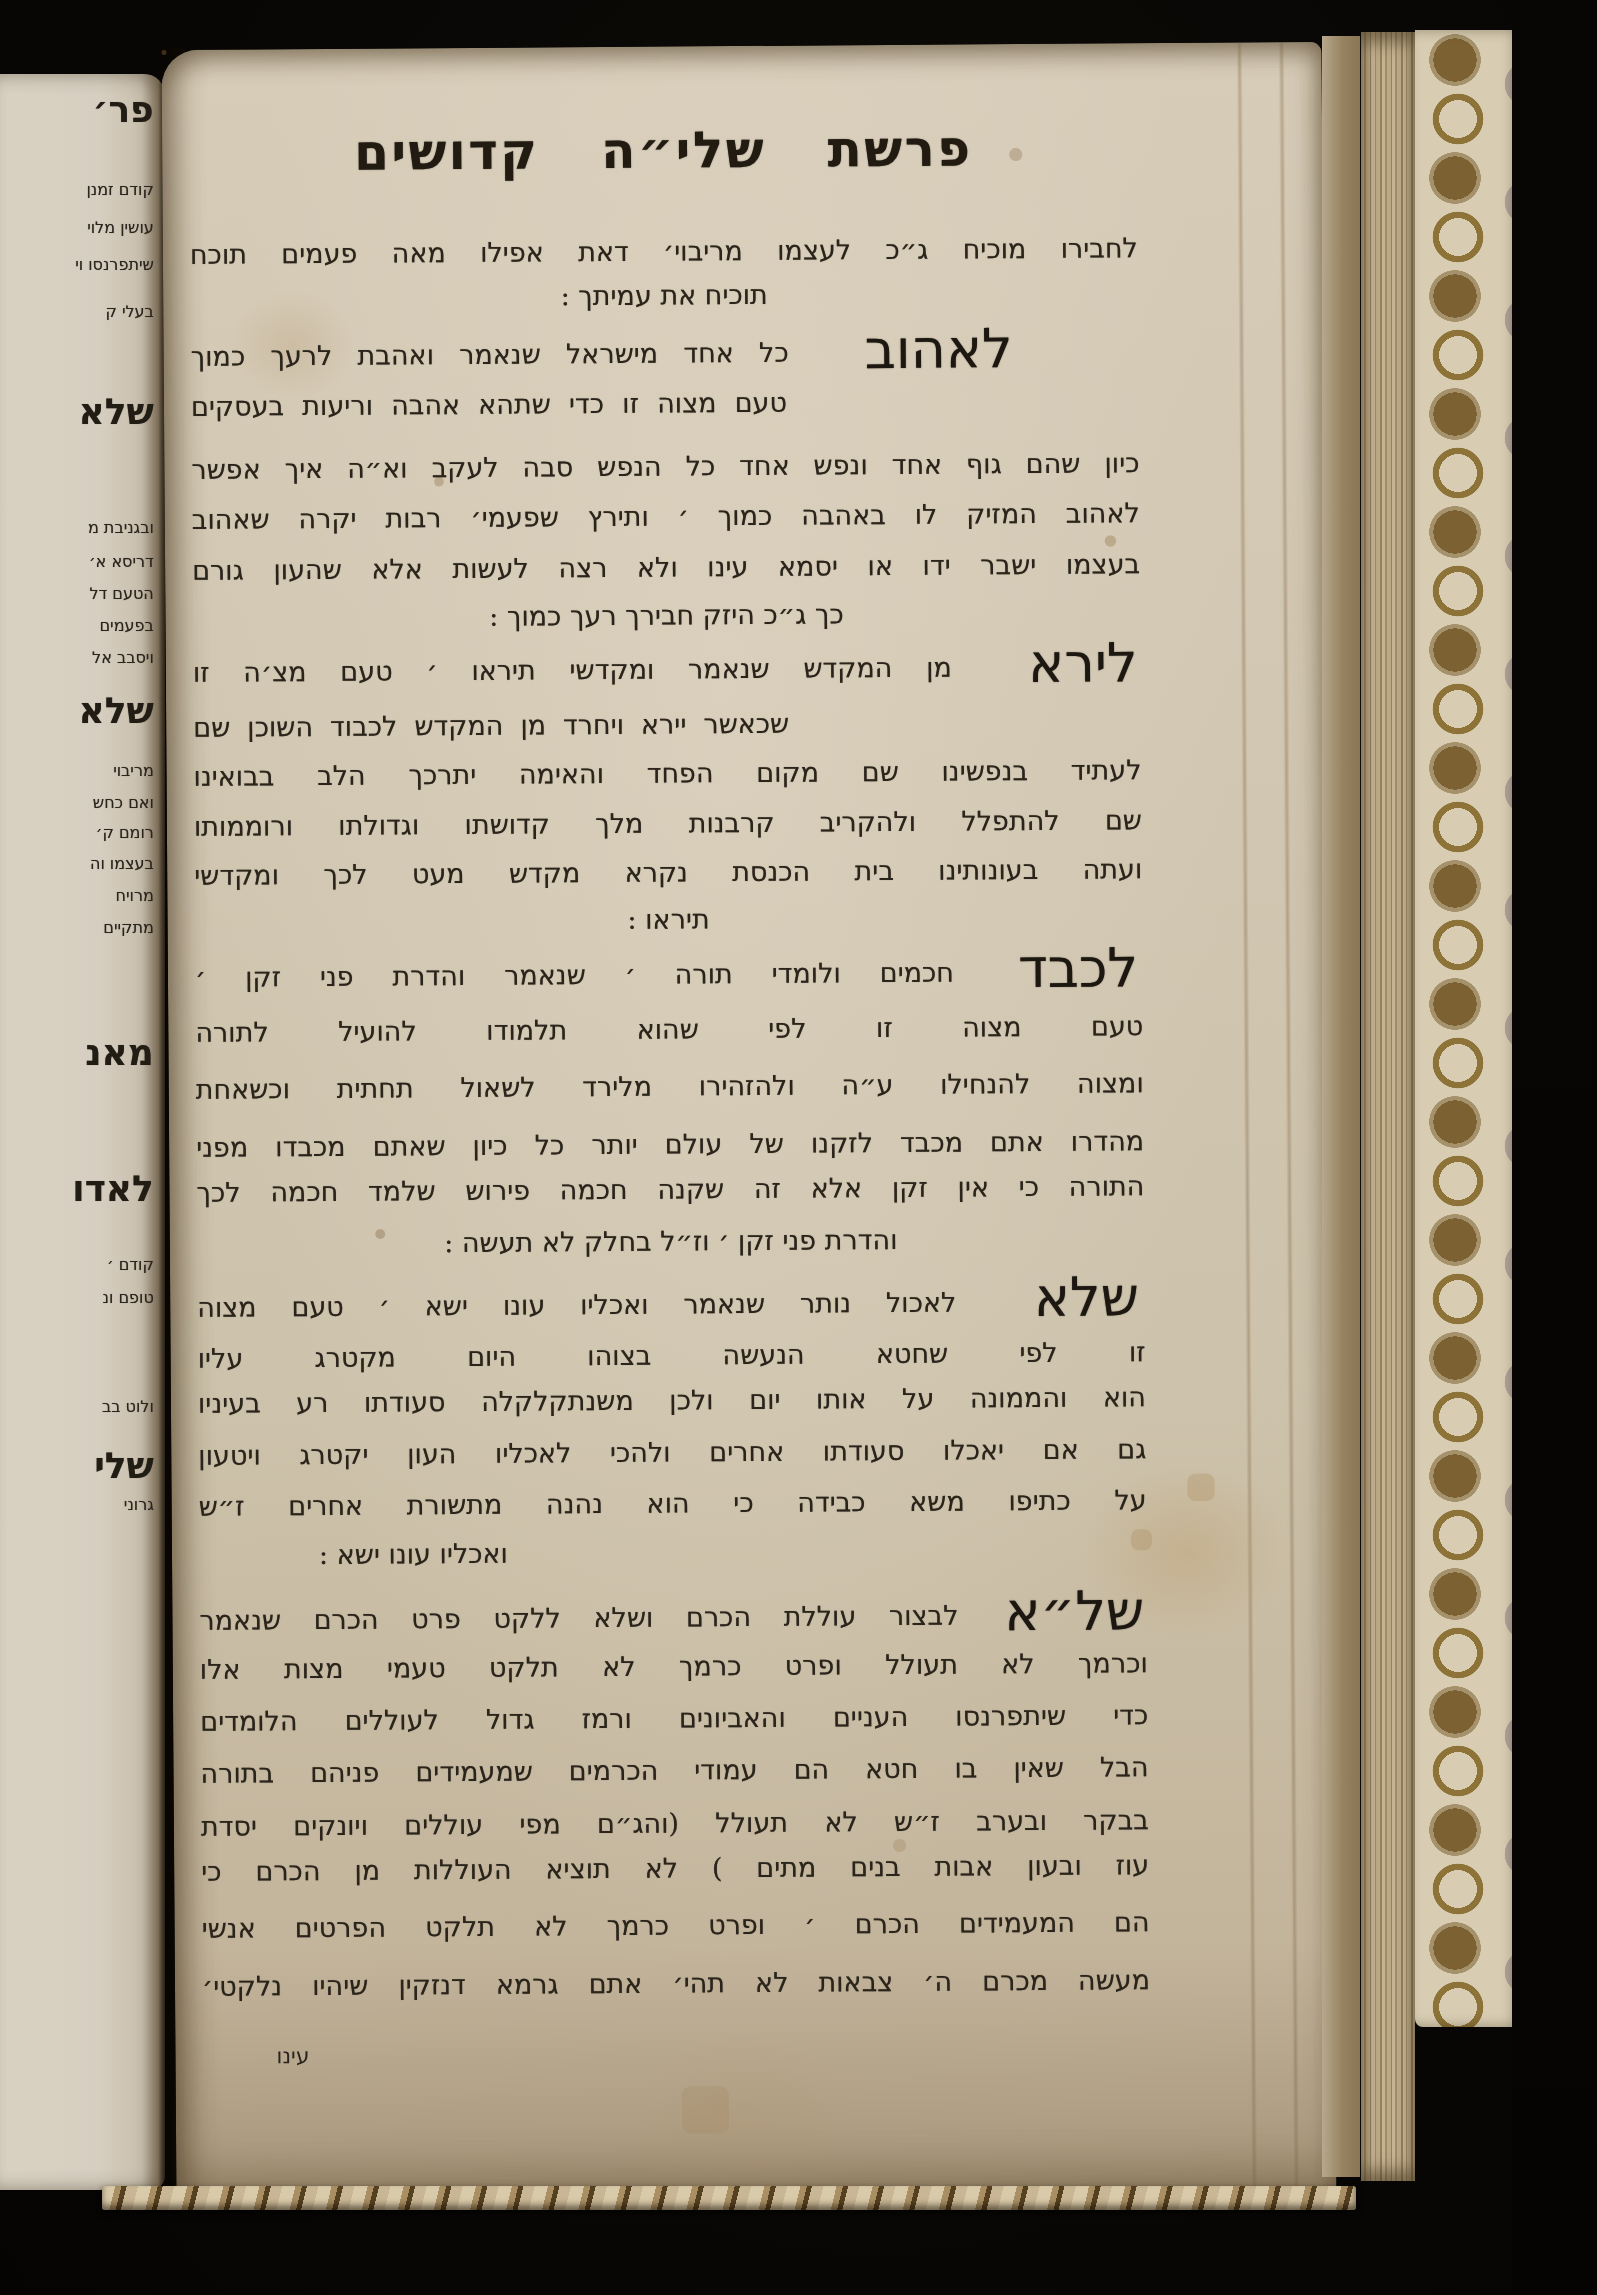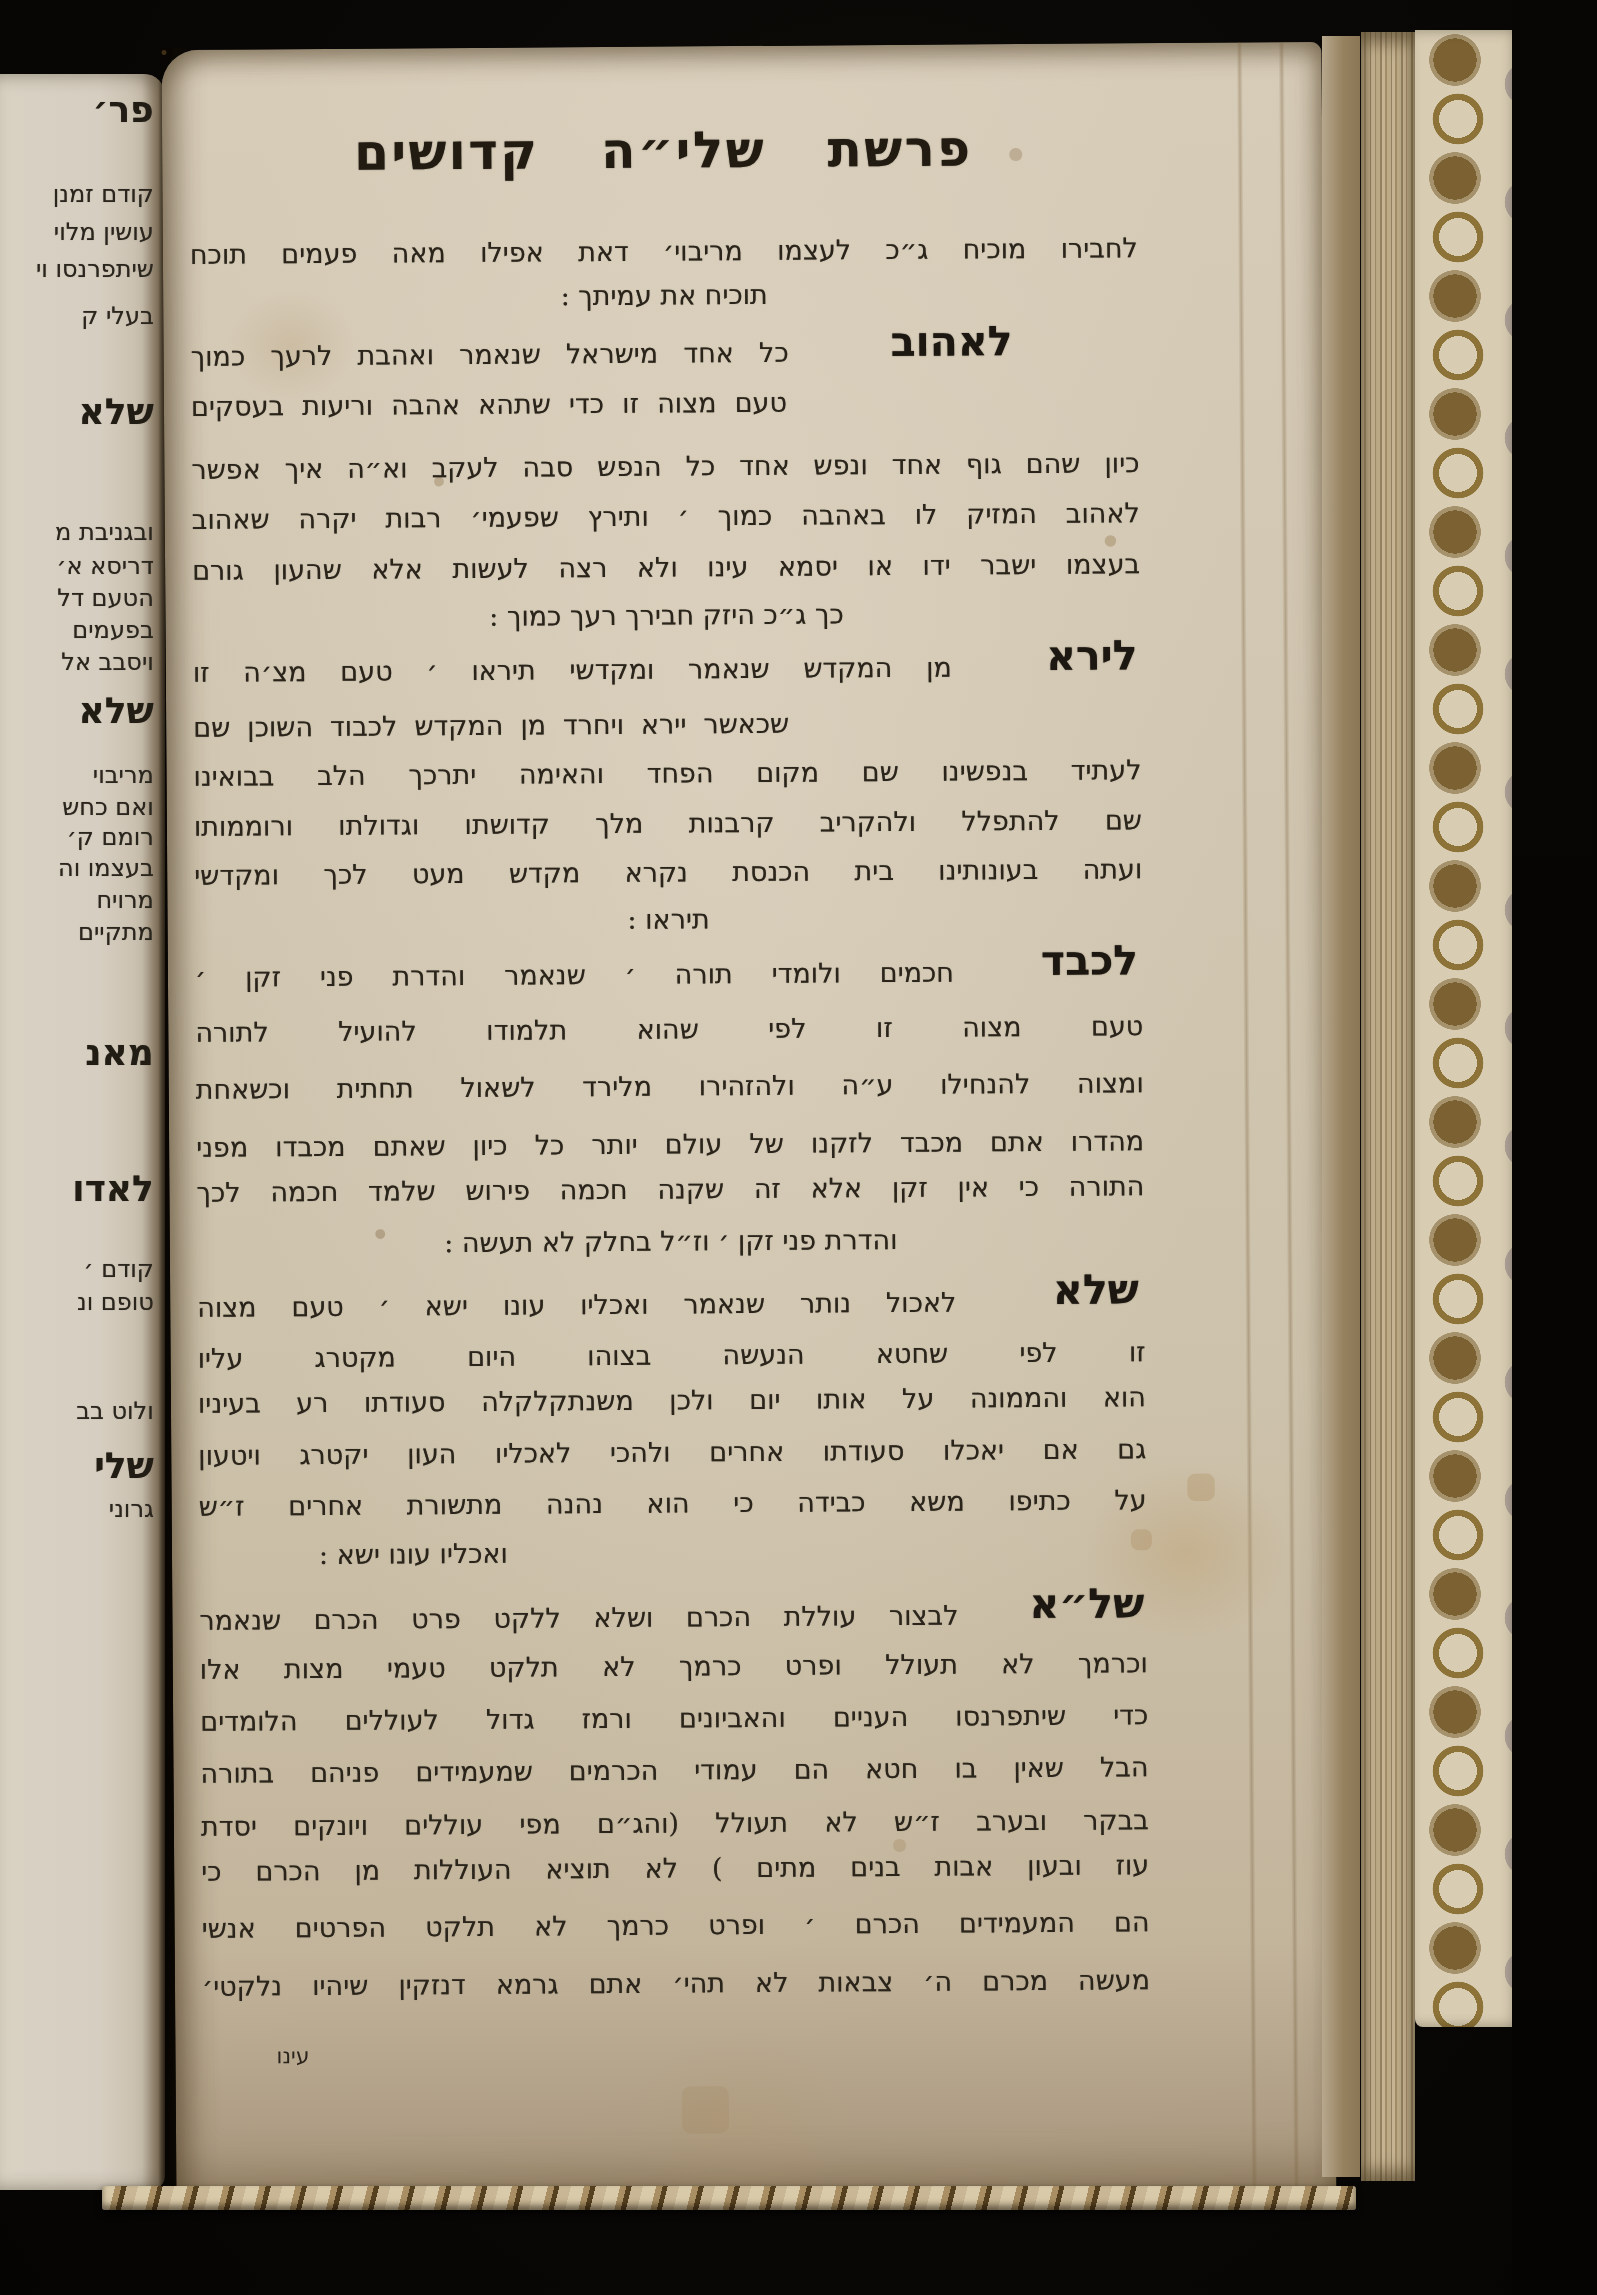--- a/index.html
+++ b/index.html
@@ -11,21 +11,21 @@
   .abs{position:absolute;}
 
   
   .facing-page{
     left:0;top:74px;width:165px;height:2116px;overflow:hidden;
     background:linear-gradient(90deg,#d9d2c3 0%,#d6cec0 60%,#c9bfae 86%,#a3947c 96%,#6b5b44 100%);
     box-shadow:inset -11.2px 0 17.6px rgba(40,28,12,.45);
     border-radius:0 21px 14.4px 0;
   }
   .frag{position:absolute;right:11.2px;white-space:nowrap;direction:rtl;
-    font-size:24px;color:#2a251d;text-shadow:0 0 0.8px rgba(42,37,29,.55);}
+    font-size:16px;color:#2a251d;text-shadow:0 0 0.8px rgba(42,37,29,.55);}
   .frag.big{font-size:36px;font-weight:bold;color:#211c14;}
 
   
   .gutter{left:158px;top:48px;width:29px;height:2157px;
     background:linear-gradient(90deg,rgba(5,3,1,0) 0%,rgba(8,5,2,.85) 40%,rgba(12,8,3,.95) 60%,rgba(20,14,6,.2) 100%);}
 
   
   .main-page{
     left:169px;top:46px;width:1160px;height:2157px;
     background:
@@ -45,21 +45,21 @@
     font-size:50px;font-weight:bold;color:#211b12;word-spacing:42px;letter-spacing:2.4px;
     text-shadow:0 0 1.2px rgba(33,27,18,.7);
   }
   .line{position:absolute;left:0;right:0;height:40px;font-size:27px;color:#2a241b;
     text-align:justify;text-align-last:justify;text-shadow:0 0 0.8px rgba(42,36,27,.6);}
   .line.center{text-align:center;text-align-last:center;}
   .line.center-left{text-align:left;text-align-last:left;padding-left:120px;}
   .line.beside1{right:350px;}
   .line.beside{right:189px;}
   .line.hang{right:352px;}
-  .bigword{position:absolute;font-size:41px;font-weight:bold;color:#1c1710;height:62px;
+  .bigword{position:absolute;font-size:54px;font-weight:normal;color:#1c1710;height:62px;
     text-shadow:0 0 1.2px rgba(28,23,16,.75);}
   .catchword{position:absolute;font-size:21.6px;color:#2a241b;left:74px;text-align:left;text-align-last:left;}
 
   
   .edge-fade{left:1322px;top:36px;width:38px;height:2141px;
     background:linear-gradient(90deg,#b7a88e 0%,#96825f 55%,#8a7655 100%);}
   .edge-striations{left:1361px;top:32px;width:54px;height:2149px;
     background:repeating-linear-gradient(90deg,#c5b392 0 3.2px,#a18c68 3.2px 4.8px,#bcaa87 4.8px 8.8px,#93805f 8.8px 10.4px);
     box-shadow:inset 0 11.2px 14.4px rgba(60,45,22,.5), inset 0 -11.2px 14.4px rgba(60,45,22,.5);}
   .wormhole-strip{

